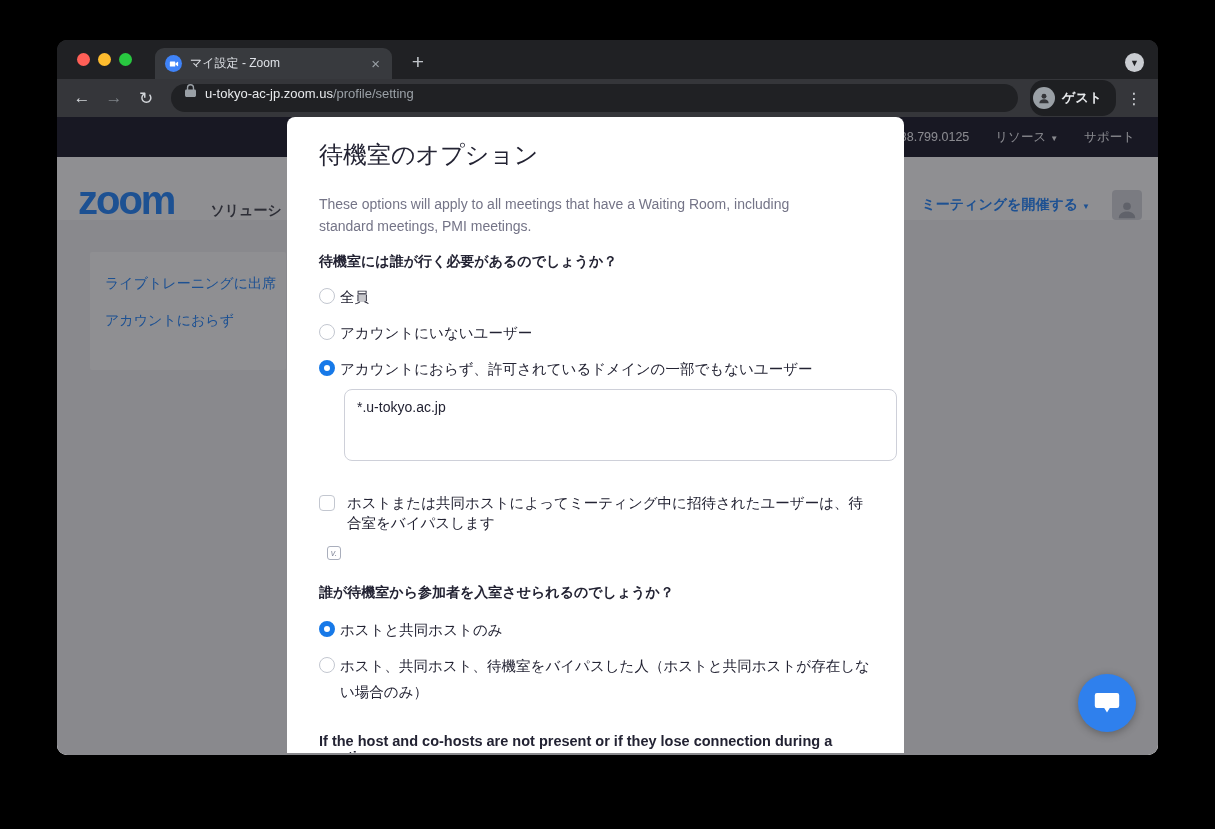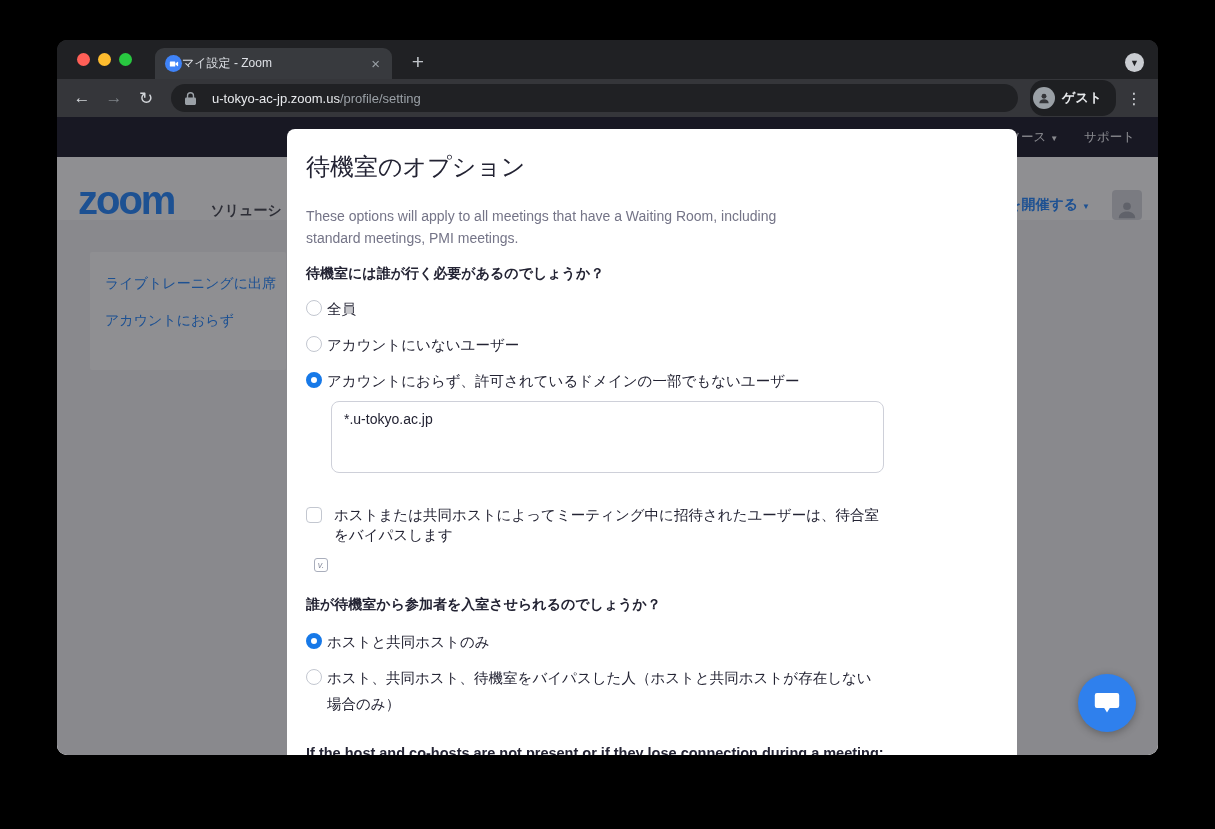--- a/index.html
+++ b/index.html
@@ -13,39 +13,39 @@
     display:flex; flex-direction:column; }
 
   
   .tabstrip { height:39px; background:#202124; position:relative; flex:0 0 auto; }
   .traffic { position:absolute; left:20px; top:13px; display:flex; gap:8px; }
   .light { width:13px; height:13px; border-radius:50%; }
   .light.red { background:#ff5f57; } .light.yellow { background:#febc2e; } .light.green { background:#28c840; }
 
   .tab { position:absolute; left:98px; top:8px; width:237px; height:31px;
     background:#383a3e; border-radius:9px 9px 0 0; display:flex; align-items:center;
-    padding:0 10px; }
+    padding:0 10px; gap:8px; }
   .favicon { width:17px; height:17px; border-radius:50%; background:#3f83f8;
     display:flex; align-items:center; justify-content:center; flex:0 0 auto; }
   .tab-title { color:#dee1e6; font-size:12px; flex:1; white-space:nowrap; overflow:hidden; }
   .tab-close { color:#9aa0a6; font-size:15px; line-height:1; cursor:default; padding:2px; }
   .newtab-btn { position:absolute; left:347px; top:9px; color:#c0c4c9; font-size:21px;
     font-weight:300; width:28px; height:28px; text-align:center; line-height:26px; }
   .tabsearch-btn { position:absolute; right:14px; top:13px; width:19px; height:19px;
     border-radius:50%; background:#c9ccd1; color:#202124; font-size:9px;
     display:flex; align-items:center; justify-content:center; }
 
   
   .toolbar { height:38px; background:#35363a; display:flex; align-items:center;
     padding:0 12px; gap:6px; flex:0 0 auto; }
   .nav-ico { width:26px; height:26px; display:flex; align-items:center; justify-content:center;
     font-size:17px; color:#d2d5d9; border-radius:50%; flex:0 0 auto; }
   .nav-ico.disabled { color:#7e8388; }
   .urlbar { flex:1; height:28px; background:#202124; border-radius:14px;
-    display:flex; align-items:center; padding:0 14px; gap:16px; margin:0 6px; min-width:0; }
+    display:flex; align-items:flex-start; padding:0 14px; gap:9px; margin:0 6px; min-width:0; }
   .url-domain { color:#e8eaed; font-size:13px; }
   .url-path { color:#9aa0a6; font-size:13px; }
   .guest-pill { height:36px; background:#1e1f22; border-radius:14px; display:flex;
     align-items:center; gap:7px; padding:0 14px 0 3px; flex:0 0 auto; }
   .guest-avatar { width:22px; height:22px; border-radius:50%; background:#9aa0a6;
     display:flex; align-items:center; justify-content:center; overflow:hidden; }
   .guest-label { color:#e8eaed; font-size:13px; font-weight:bold; }
   .menu-dots { color:#d2d5d9; font-size:16px; width:24px; text-align:center; flex:0 0 auto; letter-spacing:0; }
 
   
@@ -66,22 +66,22 @@
   .header-avatar { width:30px; height:30px; border-radius:4px; background:#d9dbe0;
     display:flex; align-items:flex-end; justify-content:center; overflow:hidden; }
   .site-body { position:absolute; top:103px; left:0; right:0; bottom:0; background:#f4f4f6; }
   .help-card { position:absolute; left:33px; top:32px; width:196px; height:118px;
     background:#fff; border-radius:2px; padding:13px 0 0 15px; }
   .help-link { display:block; color:#2d8cff; font-size:14px; line-height:37px; white-space:nowrap; }
 
   .overlay { position:absolute; inset:0; background:rgba(10,10,18,0.46); }
 
   
-  .modal { position:absolute; left:230px; top:12px; width:730px; height:636px;
-    background:#fff; border-radius:8px 8px 0 0; padding:0 19px; overflow:hidden; }
+  .modal { position:absolute; left:230px; top:0; width:617px; height:636px;
+    background:#fff; border-radius:8px 8px 0 0; padding:0 32px; overflow:hidden; }
   .modal-title { margin-top:22px; font-size:24px; color:#232333; font-weight:400; }
   .modal-desc { margin-top:22px; width:528px; font-size:14px; line-height:22px; color:#747487; }
   .q-label { margin-top:16px; font-size:14px; font-weight:bold; color:#232333; }
   .q-label.en { font-size:14.5px; }
 
   .radio-row { display:flex; align-items:flex-start; gap:5px; margin-top:16px; }
   .radio { width:16px; height:16px; border-radius:50%; border:1.5px solid #c3c7d0;
     background:#fff; flex:0 0 auto; margin-top:1px; }
   .radio.selected { border:5px solid #1779e8; }
   .opt-label { font-size:14.5px; color:#232333; line-height:20px; }

